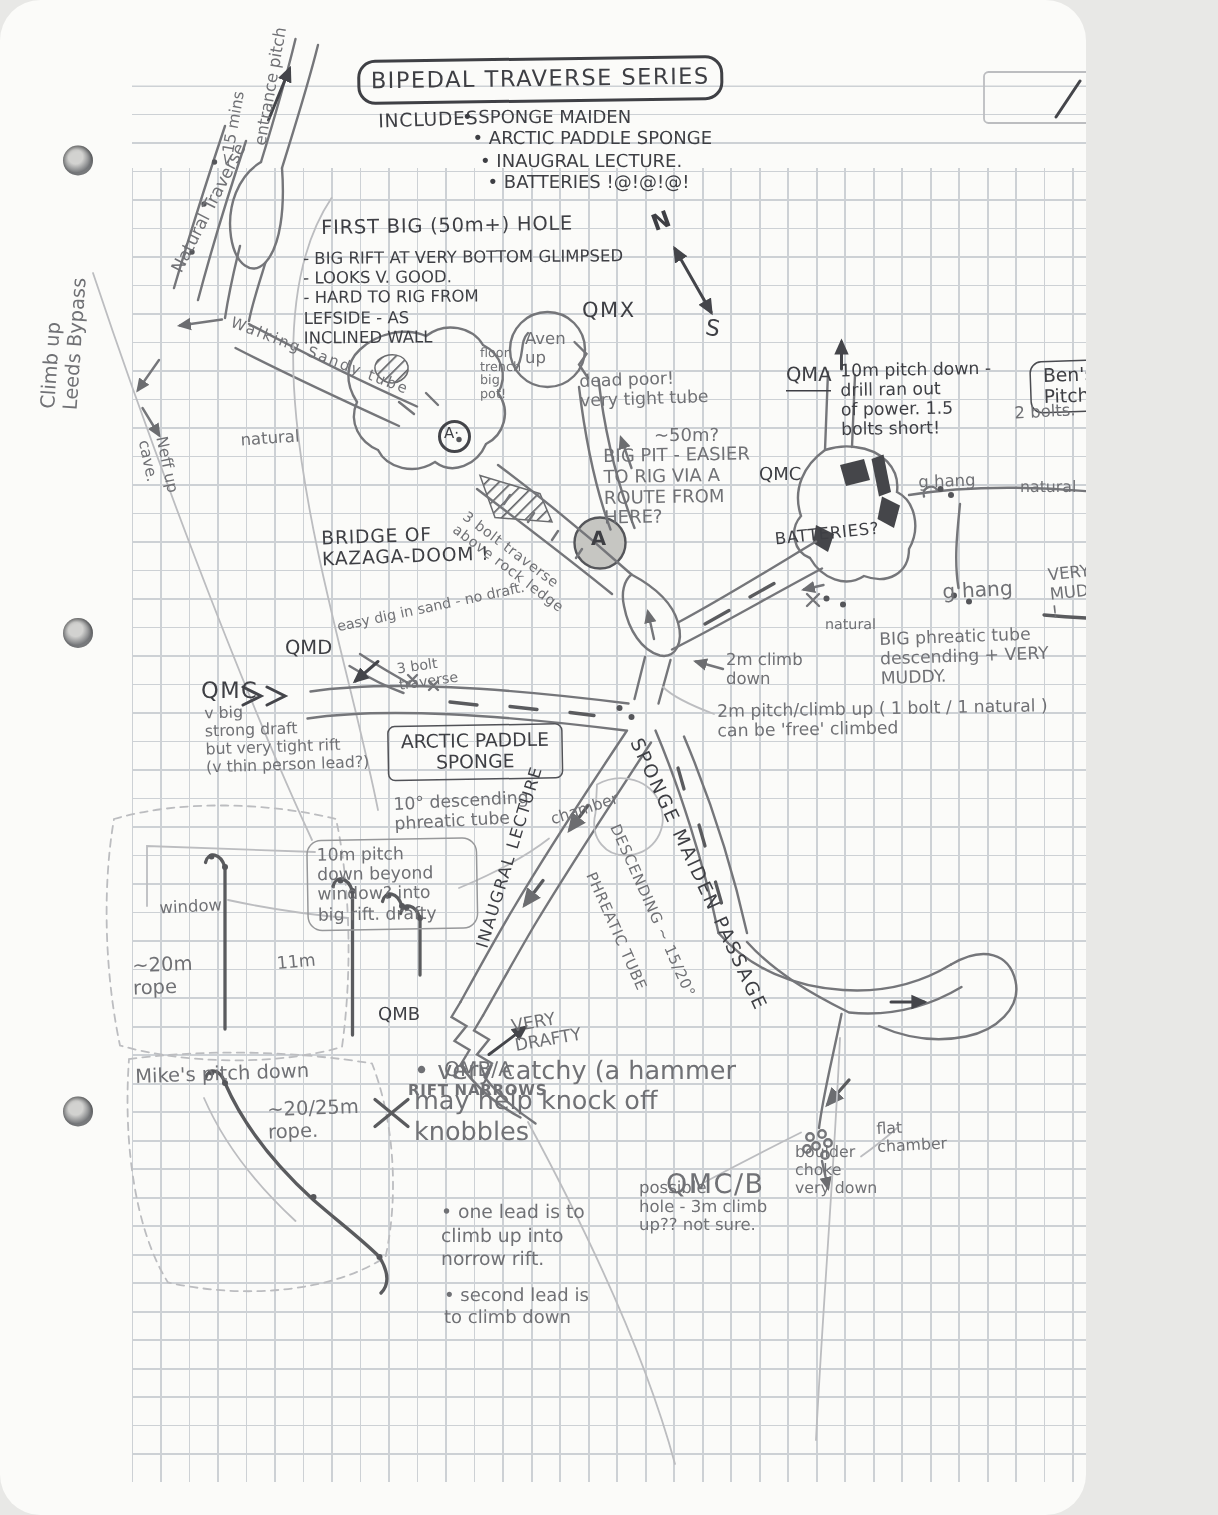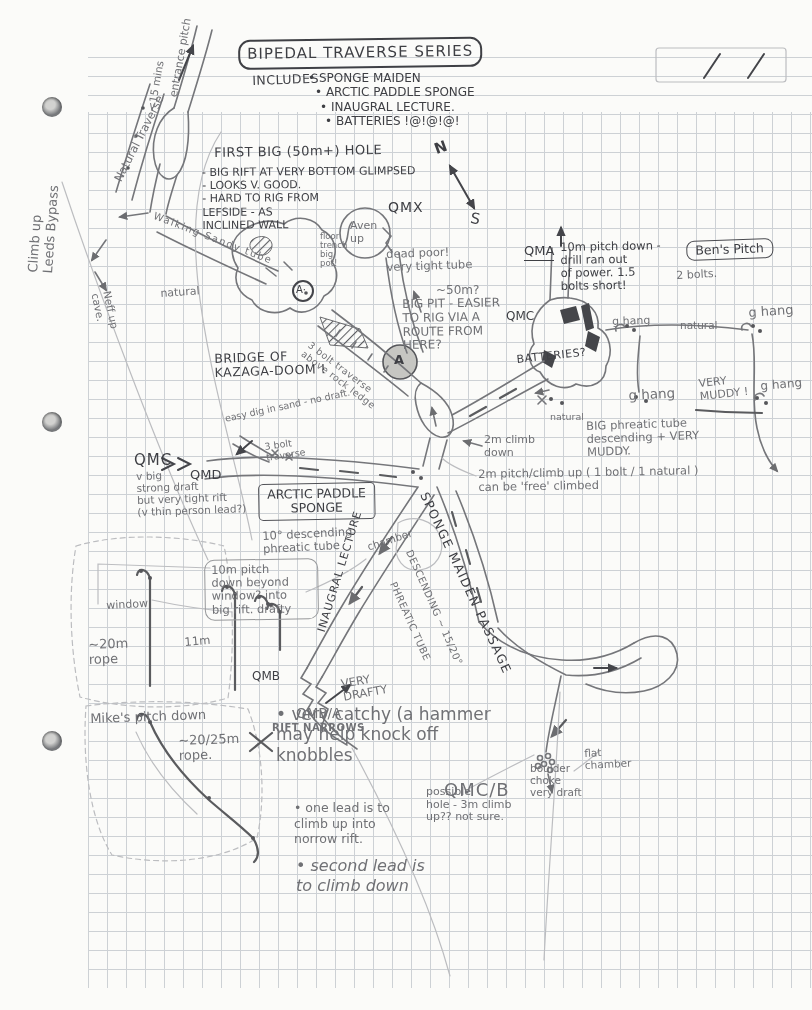--- a/index.html
+++ b/index.html
@@ -1,17 +1,17 @@
 <!DOCTYPE html>
 <html><head>
 <meta charset="utf-8">
 <style>
   html,body{margin:0;padding:0;background:#e8e8e6;}
-  .page{position:relative;width:812px;height:1010px;background:#fbfbf9;overflow:hidden;
-        font-family:"DejaVu Sans",sans-serif;}
+  .page{position:relative;width:724px;height:1010px;background:#fbfbf9;overflow:hidden;
+        font-family:"DejaVu Sans",sans-serif;border-radius:27px;}
   .grid-h{position:absolute;left:88px;top:57px;right:0;height:931px;pointer-events:none;
     background-image:repeating-linear-gradient(to bottom,#cdd1d5 0 1px,transparent 1px 19px);}
   .grid-v{position:absolute;left:88px;top:112px;right:0;height:876px;pointer-events:none;
     background-image:repeating-linear-gradient(to right,#cdd1d5 0 1px,transparent 1px 19px);}
   .punch{position:absolute;left:42px;width:20px;height:20px;border-radius:50%;
     background:radial-gradient(circle at 42% 38%, #d2d2d0 0 28%, #77797c 62%, #9a9c9e 100%);
     box-shadow:inset 0 1px 3px rgba(0,0,0,.45);}
   .lbl{position:absolute;white-space:pre-line;line-height:1.14;color:#6f7074;
        transform-origin:0 0;font-size:11.5px;}
   .ink{color:#3e3f44;}
@@ -286,21 +286,21 @@
   <div class="lbl ink" style="left:516px;top:354px;font-size:11px;letter-spacing:.5px;transform:rotate(-6deg);">BATTERIES?</div>
   <div class="lbl pencil" style="left:550px;top:412px;font-size:9.5px;">natural</div>
   <div class="lbl pencil" style="left:586px;top:420px;font-size:11.5px;line-height:1.15;transform:rotate(-2deg);">BIG phreatic tube
 descending + VERY
         MUDDY.</div>
 
   <div class="lbl pencil" style="left:484px;top:434px;font-size:11px;">2m climb
    down</div>
   <div class="lbl pencil" style="left:478px;top:468px;font-size:11.5px;transform:rotate(-1deg);">2m pitch/climb up  ( 1 bolt / 1 natural )
  can be 'free' climbed</div>
-  <div class="lbl ink" style="left:190px;top:426px;font-size:13px;margin-top:42px;">QMD</div>
+  <div class="lbl ink" style="left:190px;top:426px;font-size:13px;">QMD</div>
   <div class="lbl pencil" style="left:224px;top:414px;font-size:9.5px;transform:rotate(-12deg);">easy dig in sand - no draft.</div>
   <div class="lbl ink" style="left:134px;top:452px;font-size:15px;letter-spacing:1px;">QMC</div>
   <div class="lbl pencil" style="left:136px;top:470px;font-size:10.5px;line-height:1.15;transform:rotate(-2deg);">v big
 strong draft
 but very tight rift
 (v thin person lead?)</div>
   <div class="lbl pencil" style="left:264px;top:442px;font-size:9.5px;transform:rotate(-8deg);">3 bolt
 traverse</div>
   <div class="lbl ink sketchbox" style="left:258px;top:484px;font-size:12.5px;transform:rotate(-1deg);">ARCTIC PADDLE
 SPONGE</div>
@@ -327,29 +327,29 @@
   <div class="lbl pencil" style="left:340px;top:678px;font-size:11.5px;transform:rotate(-10deg);">VERY
 DRAFTY</div>
   <div class="lbl pencil" style="left:296px;top:706px;font-size:13.5px;">QMB/A</div>
   <div class="lbl pencil" style="left:272px;top:722px;font-size:10px;letter-spacing:.5px;font-weight:bold;">RIFT NARROWS</div>
   <div class="lbl pencil" style="left:276px;top:704px;font-size:17px;line-height:1.2;">• very catchy (a hammer
 may help knock off
  knobbles</div>
   <div class="lbl pencil" style="left:294px;top:800px;font-size:12.5px;line-height:1.25;">• one lead is to
  climb up into
  norrow rift.</div>
-  <div class="lbl pencil" style="left:296px;top:856px;font-size:16px;line-height:1.25;font-style:italic;">• second lead is
+  <div class="lbl pencil" style="left:296px;top:856px;font-size:12px;line-height:1.25;">• second lead is
 to climb down</div>
   <div class="lbl pencil" style="left:444px;top:780px;font-size:18px;letter-spacing:1px;">QMC/B</div>
   <div class="lbl pencil" style="left:426px;top:786px;font-size:11px;line-height:1.15;">   possible
 hole - 3m climb
 up?? not sure.</div>
   <div class="lbl pencil" style="left:530px;top:762px;font-size:10.5px;line-height:1.15;">boulder
 choke
-very draft</div>
+very down</div>
   <div class="lbl pencil" style="left:584px;top:748px;font-size:10.5px;transform:rotate(-3deg);">flat
 chamber</div>
 
   <div class="lbl ink" style="left:432px;top:142px;font-size:15px;font-weight:bold;transform:rotate(-20deg);">N</div>
   <div class="lbl ink" style="left:472px;top:210px;font-size:15px;transform:rotate(10deg);">S</div>
   <div class="lbl ink" style="left:694px;top:50px;font-size:24px;letter-spacing:8px;opacity:0;">/  /</div>
 
 </div>
 
 </body></html>

